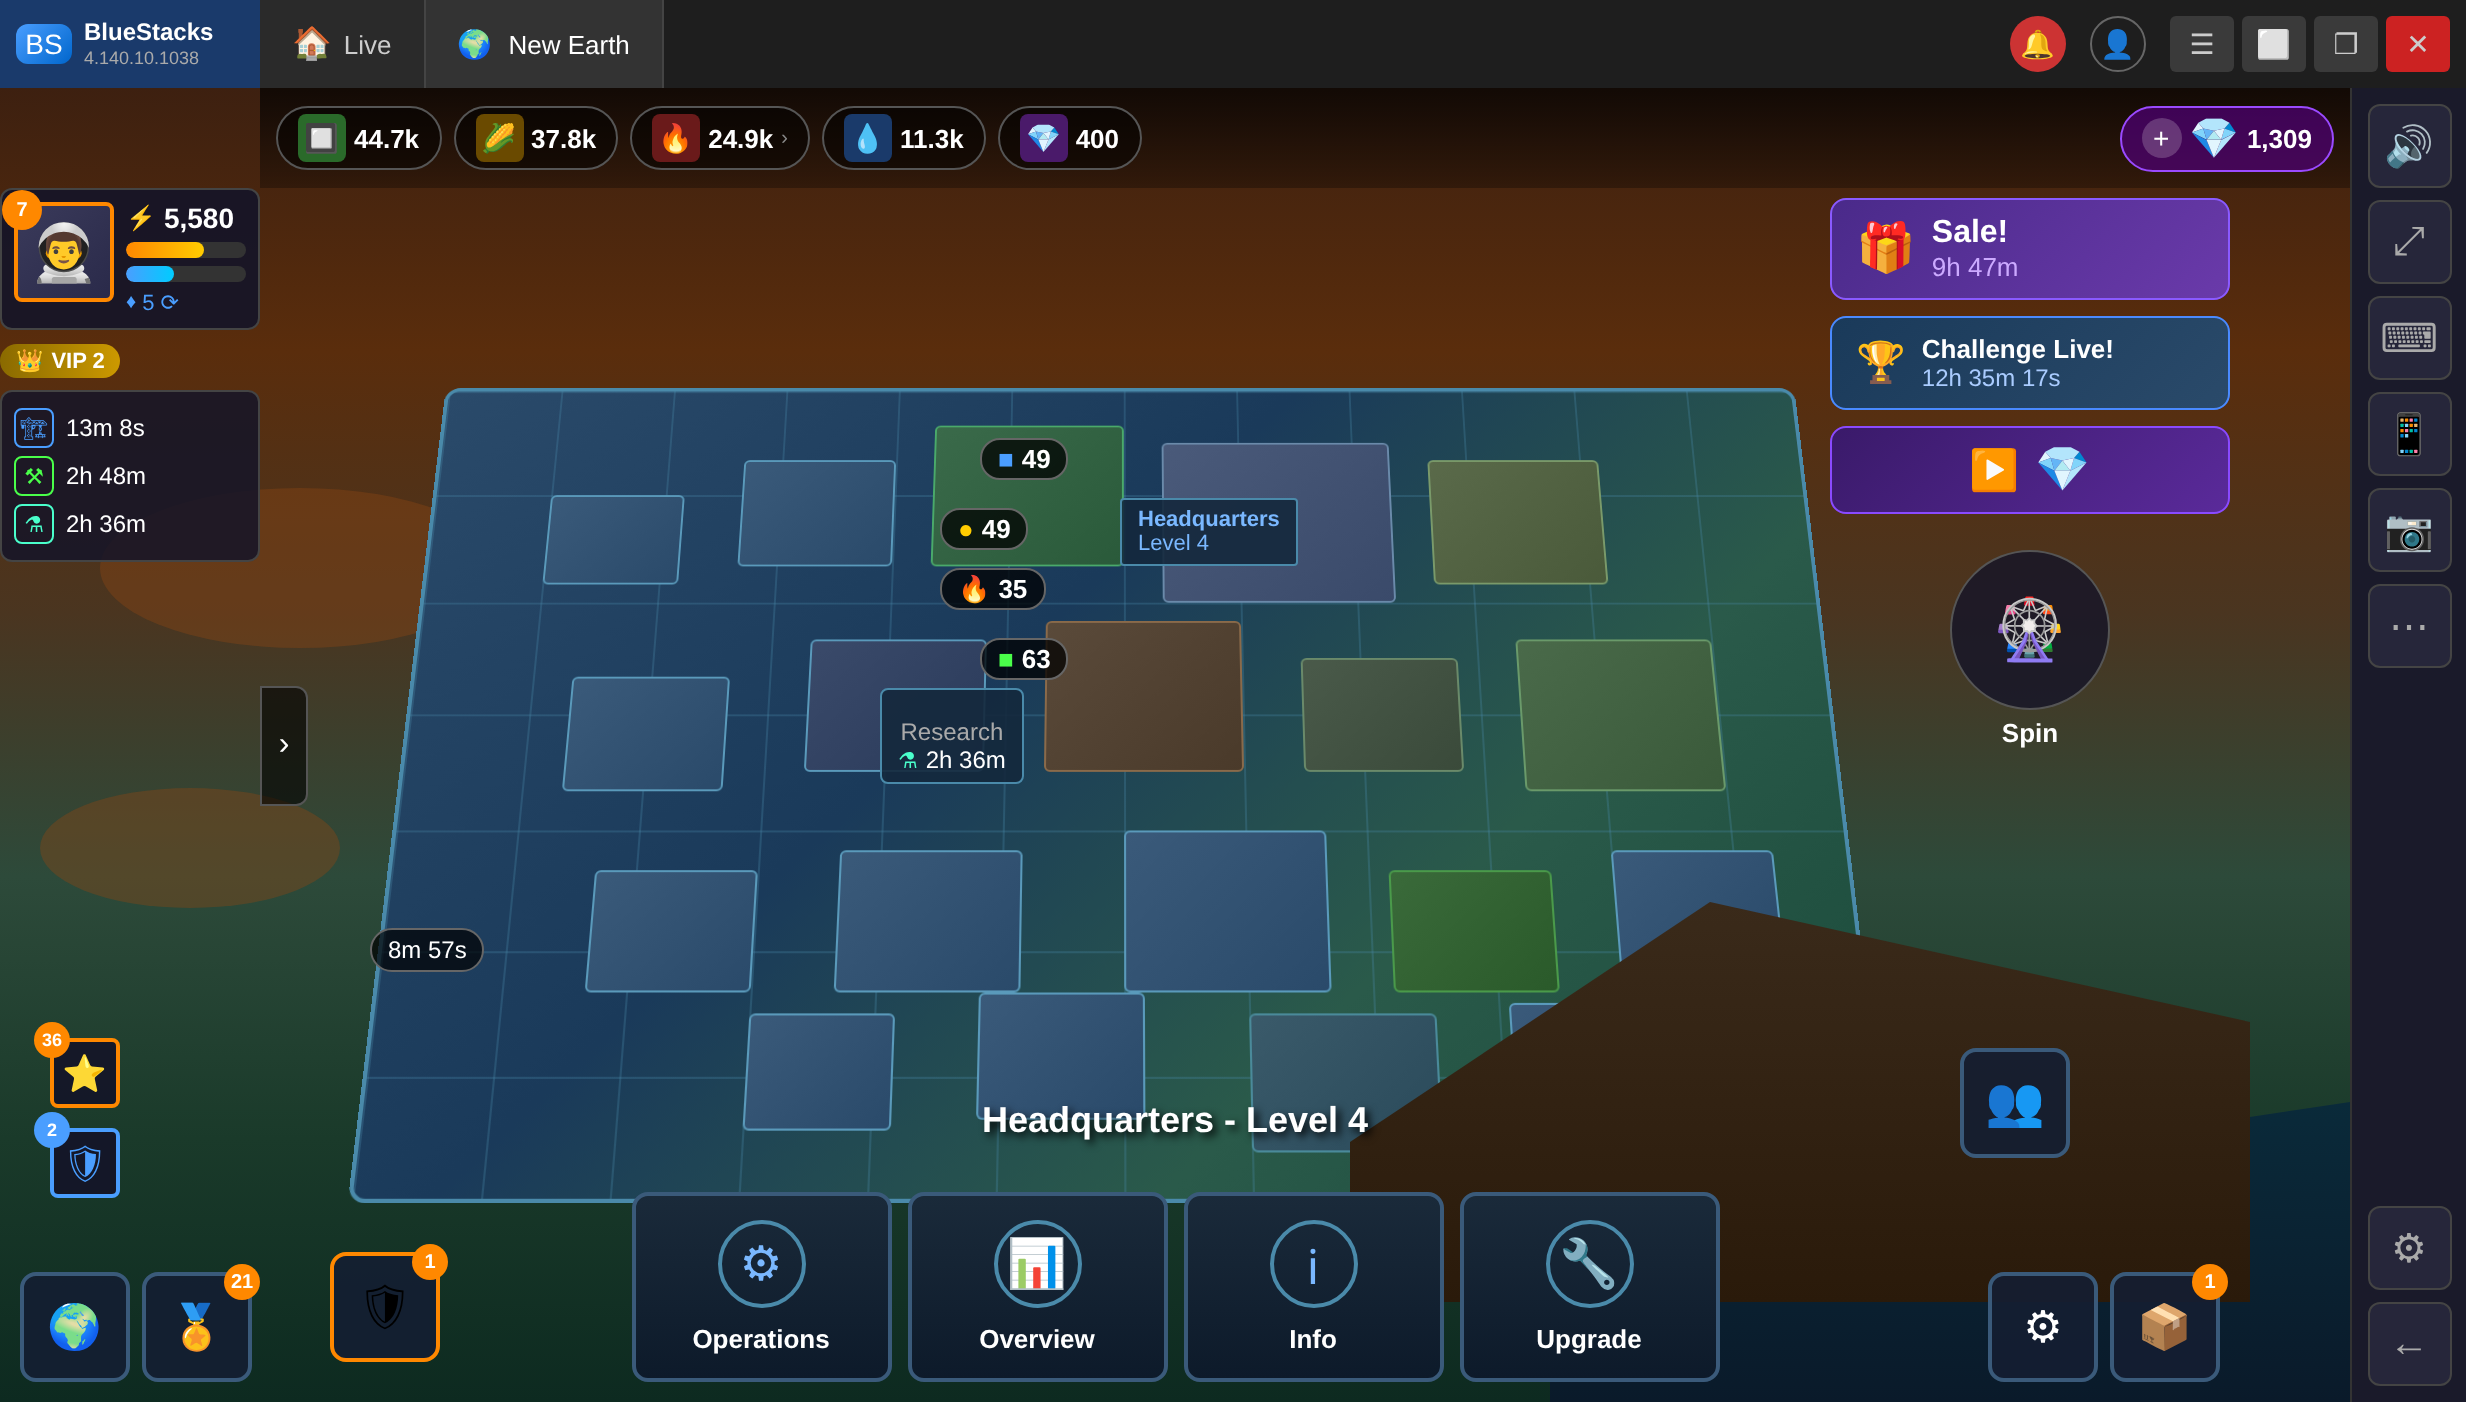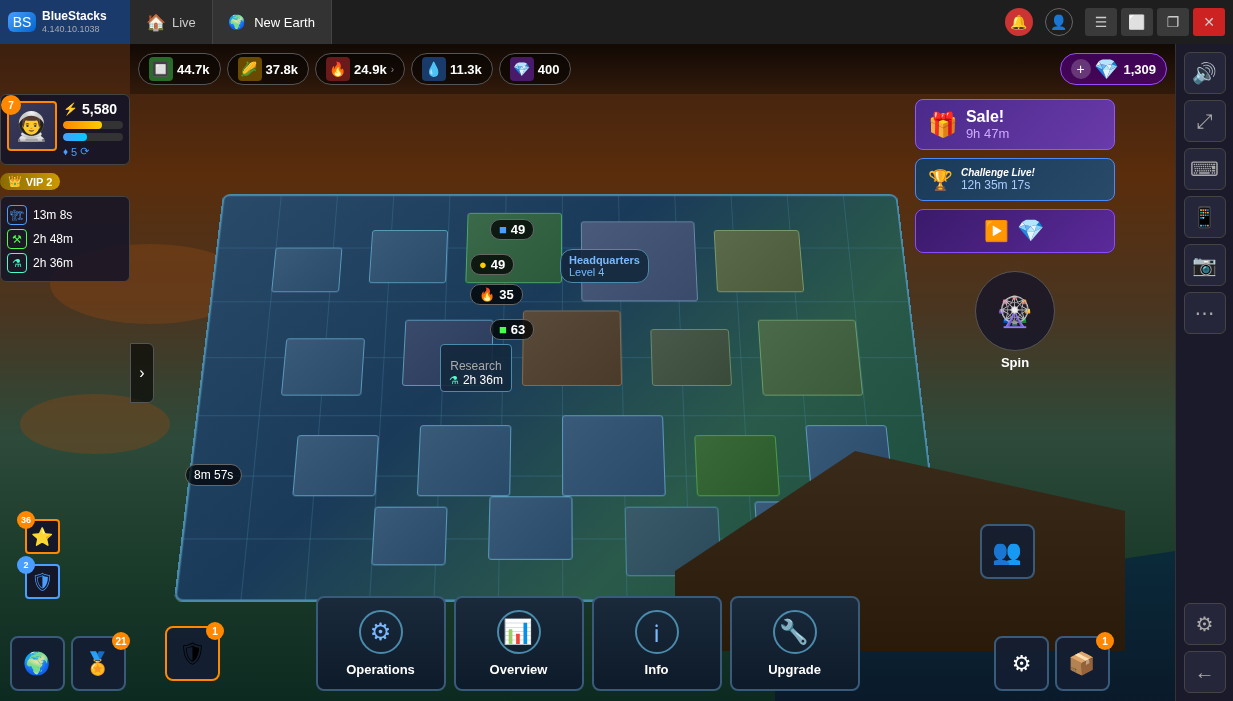--- a/index.html
+++ b/index.html
@@ -145,21 +145,21 @@
       border-radius: 3px;
     }
 
     
     #hq-tooltip {
       position: absolute;
       top: 205px;
       left: 560px;
       background: rgba(20, 40, 60, 0.9);
       border: 1px solid #4a8aaa;
-      border-radius: 12px;
+      border-radius: 2px;
       padding: 4px 8px;
       color: #7ab8ff;
       font-size: 11px;
       z-index: 10;
     }
 
     
     #research-tooltip {
       position: absolute;
       top: 300px;
@@ -506,21 +506,21 @@
     #challenge-banner {
       background: linear-gradient(135deg, #1a3a5a, #2a4a6a);
       border: 1px solid #4a8aff;
       border-radius: 8px;
       padding: 8px 12px;
       color: white;
       display: flex; align-items: center; gap: 8px;
     }
     #challenge-icon { font-size: 20px; color: #4a8aff; }
     #challenge-info { flex: 1; }
-    #challenge-title { font-size: 10px; font-weight: bold; font-style: italic; }
+    #challenge-title { font-size: 13px; font-weight: bold; }
     #challenge-timer { font-size: 12px; color: #aaccff; }
 
     #video-btn {
       background: linear-gradient(135deg, #3a1a6a, #5a2a9a);
       border: 1px solid #8a4aff;
       border-radius: 8px;
       padding: 8px 12px;
       color: white;
       display: flex; align-items: center; justify-content: center;
       font-size: 20px;
@@ -710,20 +710,23 @@
   </div>
 
   <div id="research-tooltip">
     <div style="font-size:12px;color:#aaa;margin-top:10px;">Research</div>
     <div style="display:flex;align-items:center;gap:4px;">
       <span style="color:#4affcc;">⚗</span>
       <span style="font-size:12px;">2h 36m</span>
     </div>
   </div>
 
+  <div id="hq-banner">
+    <span>Headquarters - Level 4</span>
+  </div>
 
   <div class="timer-badge" style="top:420px;left:185px;z-index:30;">
     <span>8m 57s</span>
   </div>
 
   <div style="position:absolute;top:475px;left:25px;z-index:30;">
     <div style="width:35px;height:35px;border:2px solid #ff8800;border-radius:4px;background:rgba(20,20,40,0.9);display:flex;align-items:center;justify-content:center;color:#ffcc00;font-size:18px;">⭐</div>
     <div class="level-num-badge" style="top:-8px;left:-8px;">
       <span>36</span>
     </div>

